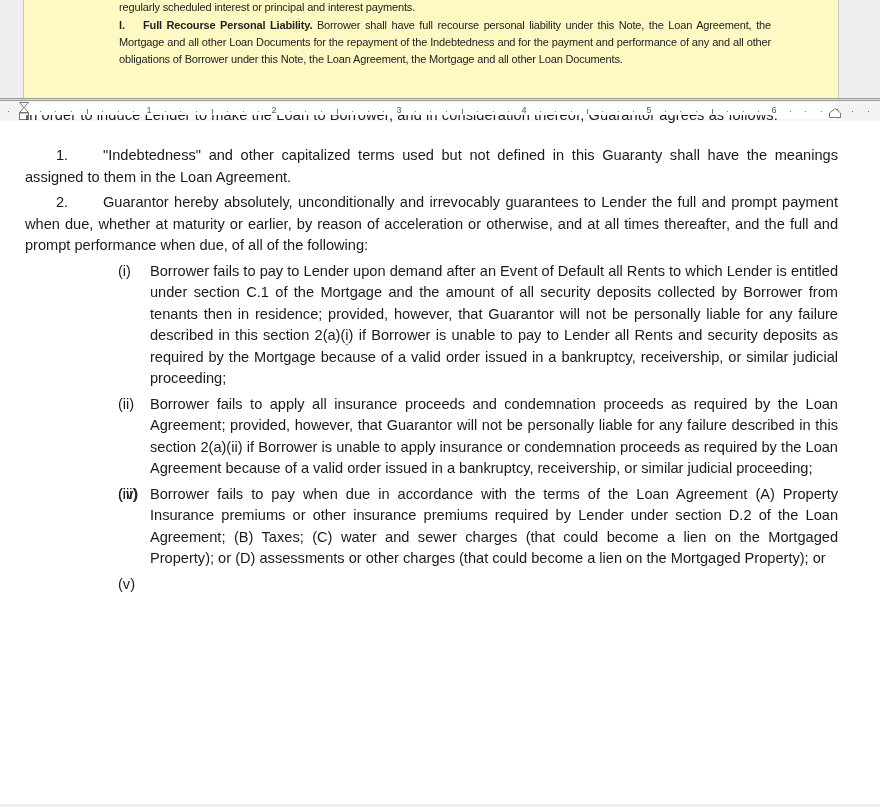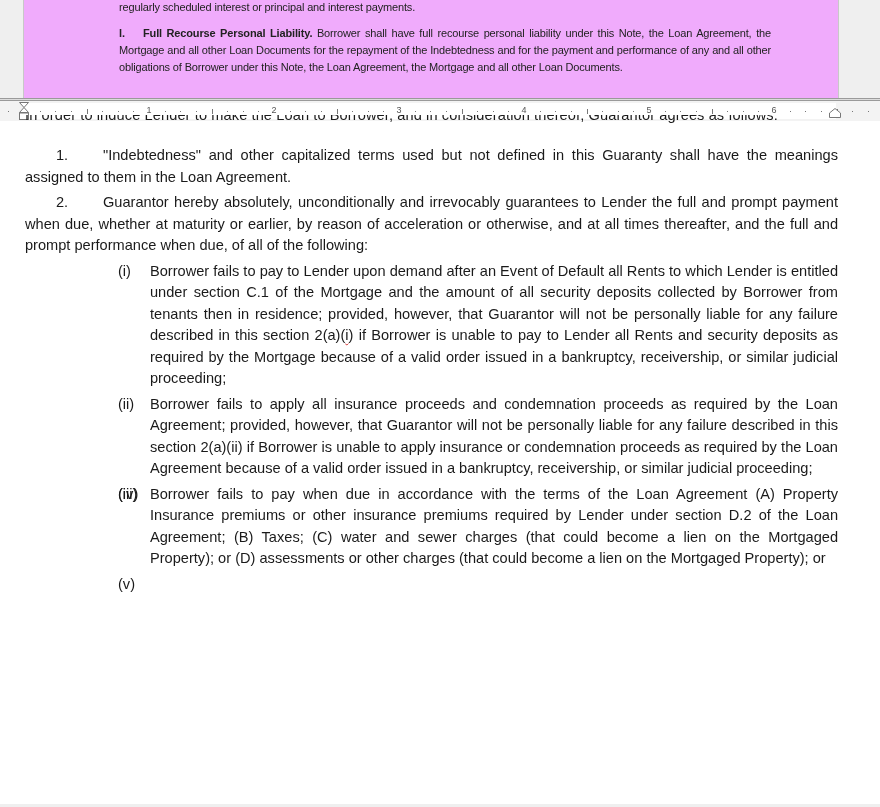--- a/index.html
+++ b/index.html
@@ -9,32 +9,32 @@
     font-family: "Liberation Sans", sans-serif;
     color: #1a1a1a;
   }
   
   .top-pane {
     position: absolute; left: 0; top: 0; width: 880px; height: 98px;
     background: #efefef; overflow: hidden;
   }
   .top-page {
     position: absolute; left: 23px; top: 0; width: 814px; height: 98px;
-    background: #f0abfc;
+    background: #fef9c3;
     border-left: 1px solid #c8c8c8; border-right: 1px solid #c8c8c8;
   }
   .top-text {
     position: absolute; left: 95px; top: 0; width: 652px;
     font-size: 11px; line-height: 17px; color: #222;
     font-family: "Liberation Sans", sans-serif;
     letter-spacing: -0.15px;
   }
   .top-text p { margin: 0; }
   .top-text .first { position: relative; top: -1px; }
-  .top-text .para-l { margin-top: 8px; text-align: justify; }
+  .top-text .para-l { margin-top: 0; text-align: justify; }
   .top-text .num { font-weight: bold; display: inline-block; width: 24px; }
   .top-text b { font-weight: bold; }
 
   .split-bar {
     position: absolute; left: 0; top: 98px; width: 880px; height: 3px;
     border-top: 1px solid #9a9a9a; border-bottom: 1px solid #9a9a9a;
     background: #dcdcdc; box-sizing: border-box;
   }
   
   .ruler {

